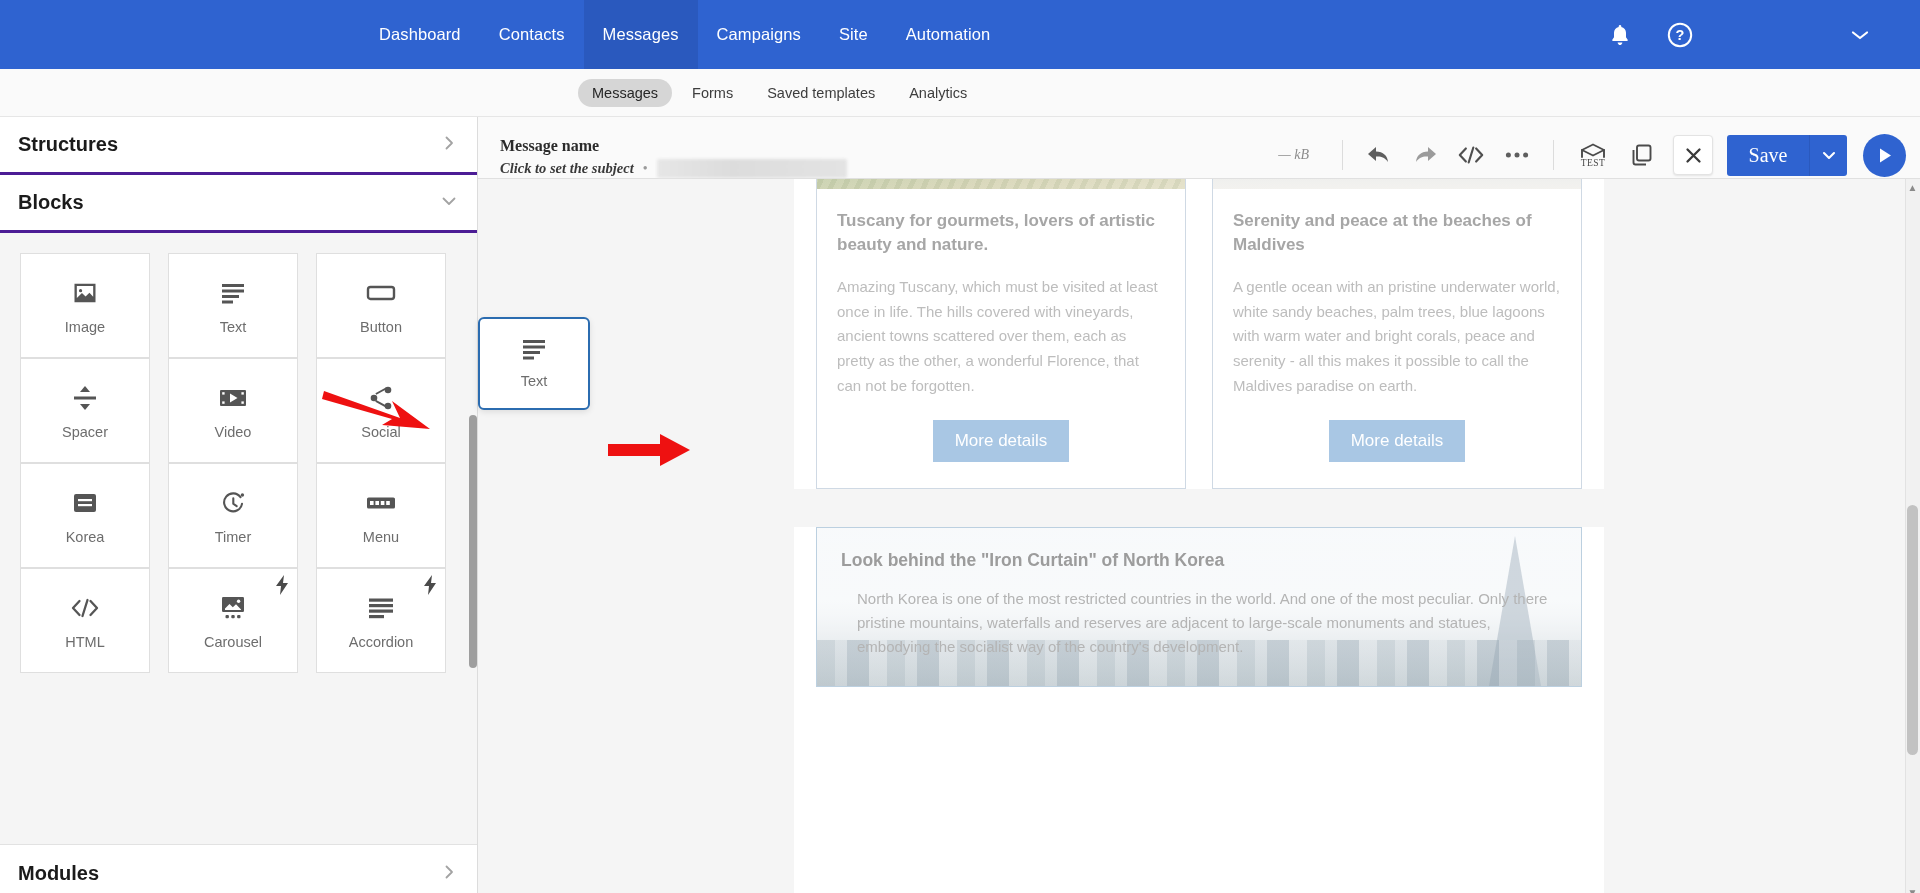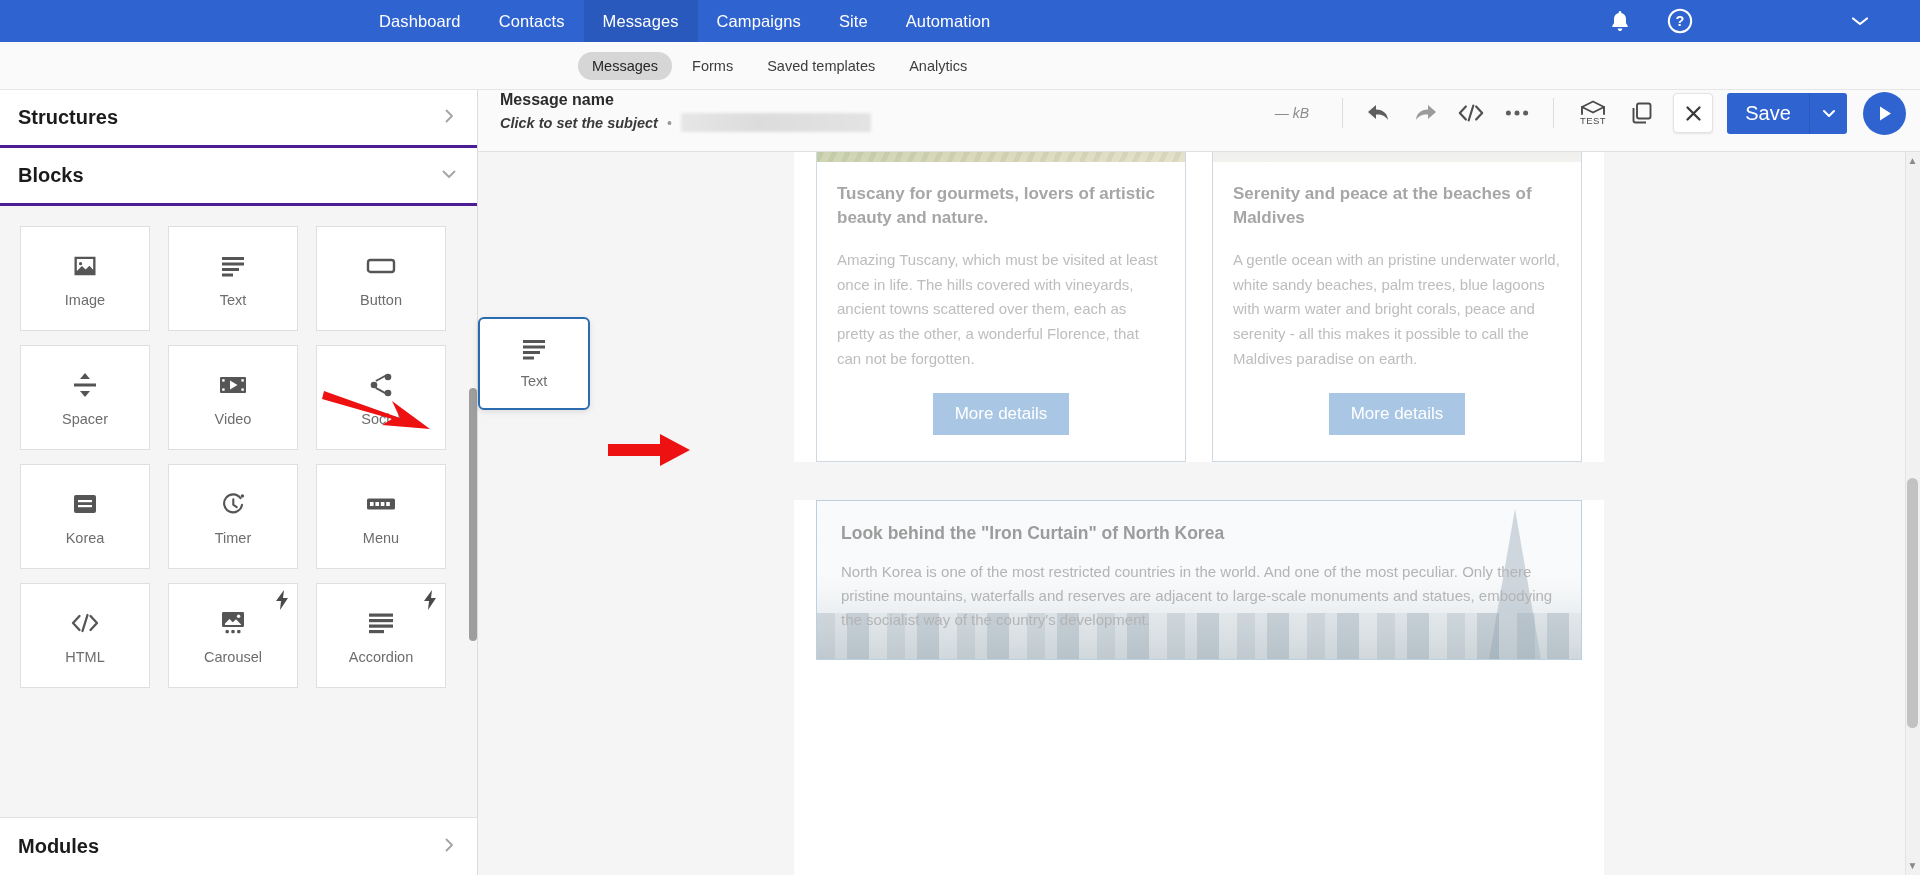--- a/index.html
+++ b/index.html
@@ -5,21 +5,21 @@
   * { box-sizing: border-box; margin: 0; padding: 0; }
   html, body {
     width: 1920px; height: 893px;
     font-family: "Liberation Sans", sans-serif;
     background: #ffffff;
     overflow: hidden;
   }
 
   
   .topnav {
-    height: 42px;
+    height: 69px;
     background: #2f63d0;
     display: flex;
     align-items: stretch;
     position: relative;
   }
   .topnav-left-pad { width: 360px; }
   .topnav-items { display: flex; align-items: stretch; }
   .nav-item {
     display: flex; align-items: center;
     padding: 0 19px;
@@ -110,21 +110,21 @@
   .blocks-area {
     flex: 1;
     background: #f5f5f5;
     overflow: hidden;
     position: relative;
     padding: 12px 0 0 0;
   }
   .blocks-grid {
     display: grid;
     grid-template-columns: repeat(3, 130px);
-    gap: 14px 18px;
+    gap: 0 18px;
     padding: 8px 0 10px 20px;
   }
   .block-card {
     height: 105px;
     background: #ffffff;
     border: 1px solid #dfdfdf;
     display: flex; flex-direction: column;
     align-items: center; justify-content: center;
     cursor: grab;
     position: relative;
@@ -158,22 +158,23 @@
     background: #9e9e9e;
     border-radius: 4px;
   }
 
   
   .canvas-wrap { flex: 1; display: flex; flex-direction: column; position: relative; }
   .canvas-header {
     height: 62px;
     background: #fafafa;
     border-bottom: 1px solid #e0e0e0;
-    display: flex; align-items: flex-start;
+    display: flex; align-items: flex-end;
     padding: 0 14px 0 22px;
+    font-family: Liberation Serif, serif;
   }
   .msg-meta { display: flex; flex-direction: column; justify-content: center; }
   .msg-name { font-size: 16px; font-weight: 700; color: #2b2b2b; line-height: 20px; }
   .msg-sub-row { display: flex; align-items: center; gap: 9px; margin-top: 3px; }
   .msg-sub { font-size: 14.5px; font-style: italic; font-weight: 700; color: #3a3a3a; }
   .dot-sep { color: #9a9a9a; font-size: 14px; }
   .blur-pill {
     width: 190px; height: 19px;
     background: linear-gradient(90deg,#e6e6e6,#dcdcdc 40%,#e3e3e3);
     filter: blur(1.4px);
@@ -317,21 +318,21 @@
         rgba(160,175,185,.38) 0 18px,
         rgba(190,200,208,.30) 18px 30px,
         rgba(145,162,175,.42) 30px 52px,
         rgba(205,212,218,.28) 52px 70px);
   }
   .nk-inner { position: relative; padding: 22px 24px; }
   .nk-title {
     font-size: 17.5px; font-weight: 700; color: #9c9c9c;
     margin-bottom: 16px;
   }
-  .nk-text { font-size: 15px; color: #b4b4b4; line-height: 1.6; max-width: 730px; }
+  .nk-text { font-size: 15px; color: #b4b4b4; line-height: 1.6; max-width: 730px; margin-left: 16px; }
 
   
   .canvas-scroll-track {
     position: absolute; right: 0; top: 0; bottom: 0; width: 15px;
     background: #f1f1f1; border-left: 1px solid #e2e2e2;
   }
   .canvas-scroll-thumb {
     position: absolute; right: 2px; top: 326px;
     width: 11px; height: 250px;
     background: #c2c2c2; border-radius: 6px;

